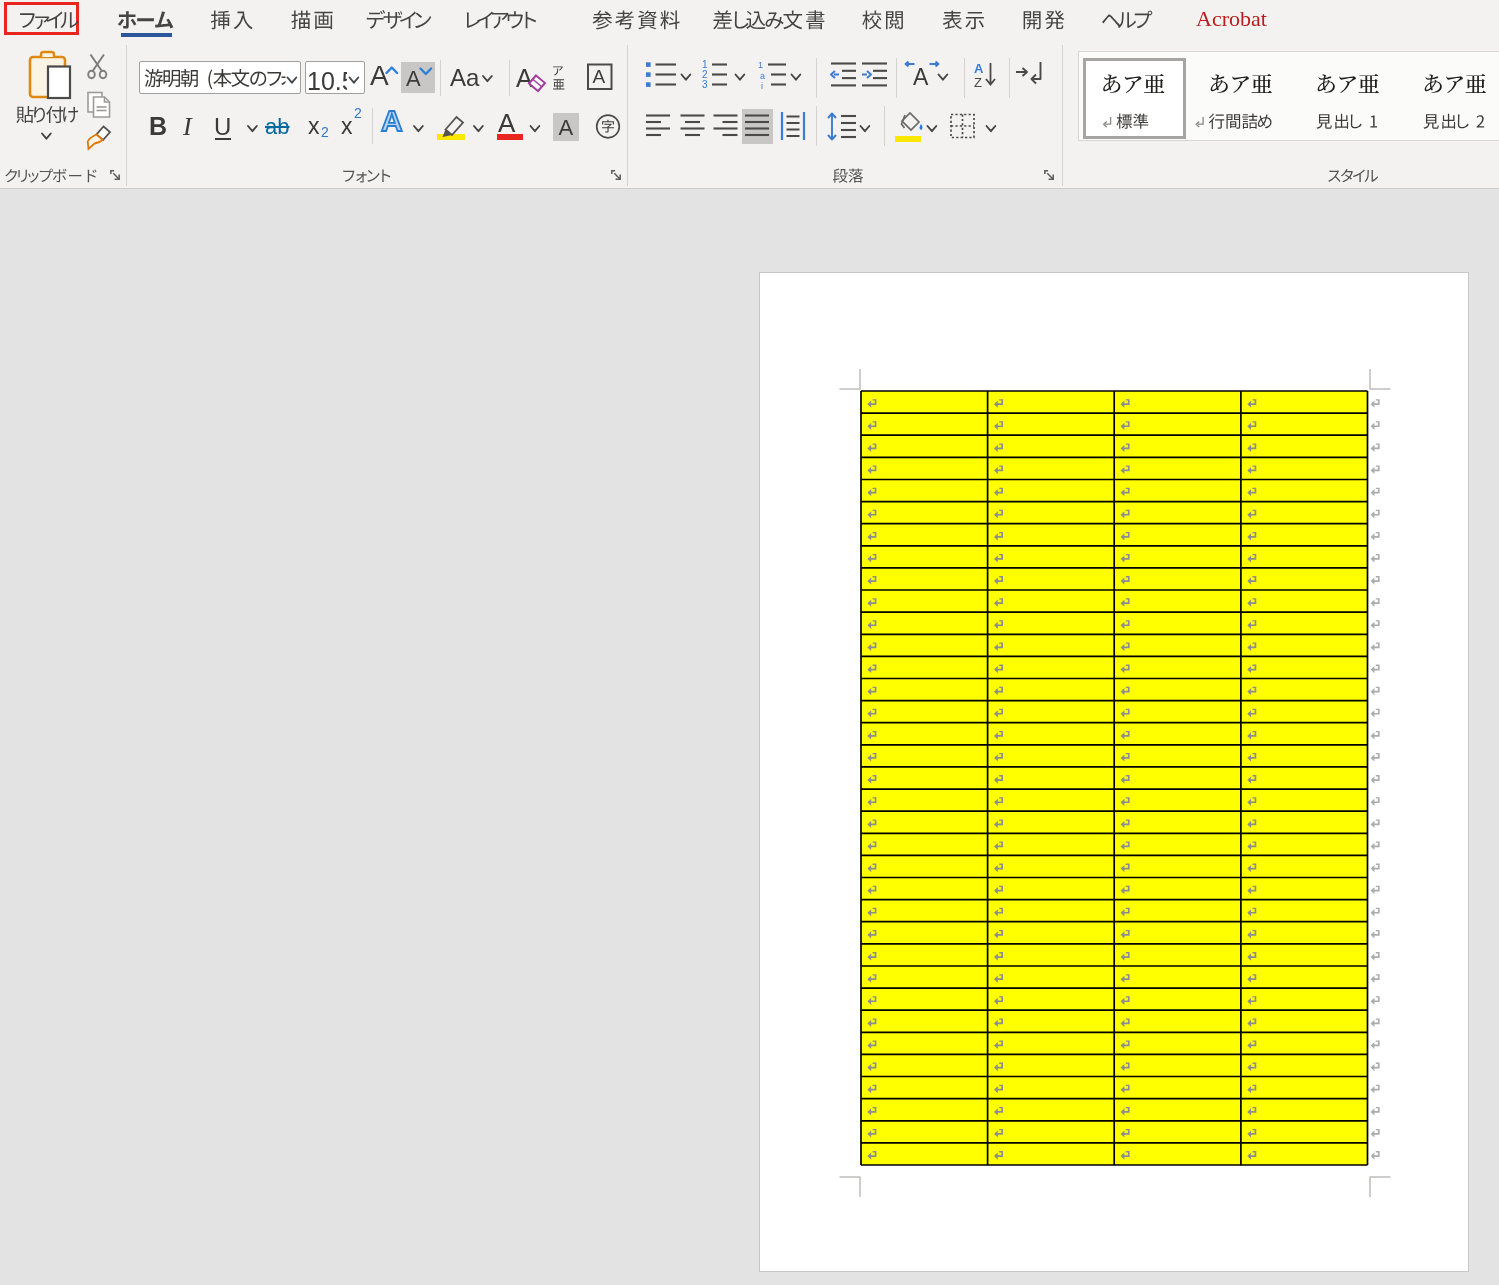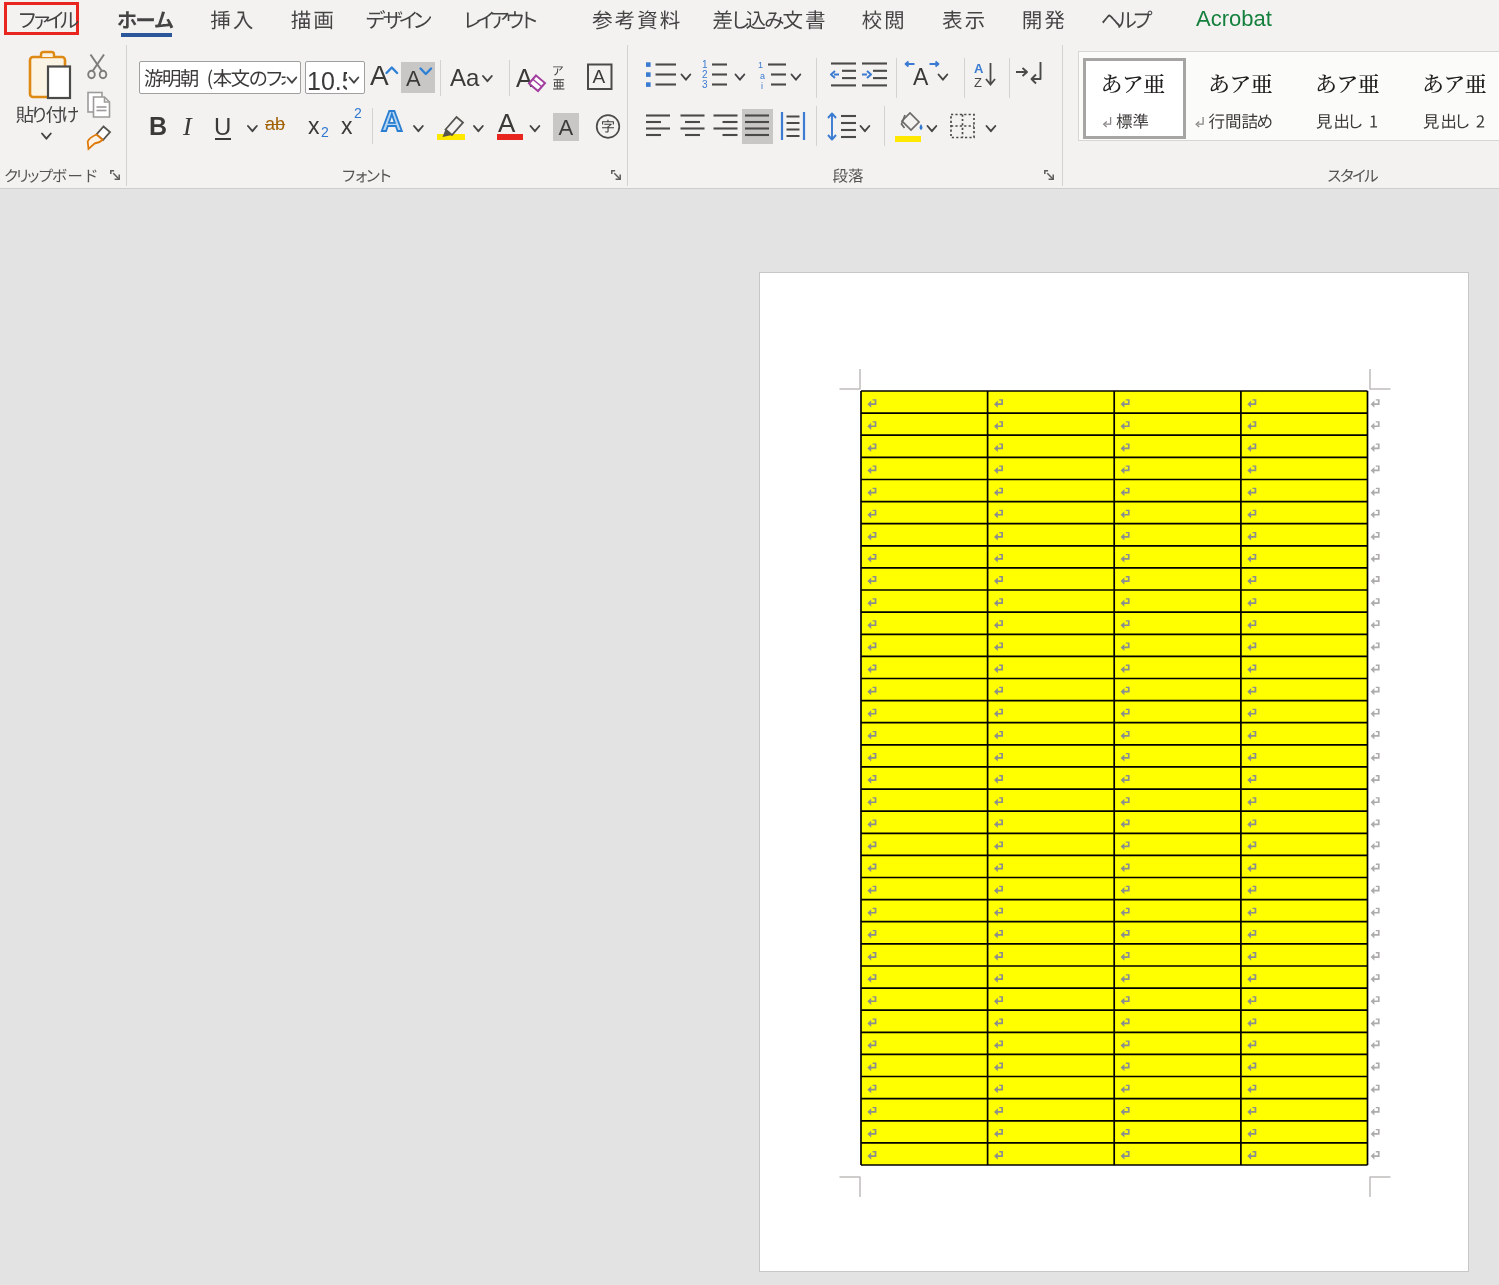--- a/index.html
+++ b/index.html
@@ -7,40 +7,40 @@
   background:#f3f2f1; border-bottom:1px solid #cfcdcb; }
 #shadow { position:absolute; left:0; top:190px; width:1499px; height:6px;
   background:linear-gradient(#dddcdb,#e4e3e3); }
 svg.overlay { position:absolute; left:0; top:0; z-index:50; }
 </style></head>
 <body>
 <div id="ribbon"></div>
 <div id="shadow"></div>
 <div style="position:absolute;left:0;top:189px;width:1499px;height:1096px;background:#e4e3e3;"></div>
 <div style="position:absolute;left:759px;top:272px;width:710px;height:1000px;background:#fff;border:1px solid #c8c7c6;"></div>
-<div style="position:absolute;left:1196px;top:6px;font-size:22px;color:#15803d;">Acrobat</div>
+<div style="position:absolute;left:1196px;top:6px;font-size:22px;color:#b91c1c;font-family:Liberation Serif, serif;">Acrobat</div>
 <div style="position:absolute;left:4px;top:2px;width:75px;height:33px;border:3px solid #e8251f;"></div>
 <div style="position:absolute;left:120.5px;top:32.5px;width:51.5px;height:4px;background:#2b579a;"></div>
 <div style="position:absolute;left:125.5px;top:45px;width:1px;height:141px;background:#d4d2d0;"></div>
 <div style="position:absolute;left:138.5px;top:61px;width:162px;height:33px;background:#fff;border:1.5px solid #a0a0a0;border-radius:2px;"></div>
 <div style="position:absolute;left:304.5px;top:61px;width:60.5px;height:33px;background:#fff;border:1.5px solid #a0a0a0;border-radius:2px;"></div>
 <div style="position:absolute;left:307px;top:67px;width:40px;height:23px;overflow:hidden;font-size:25px;color:#3b3a39;">10.5</div>
 <div style="position:absolute;left:370px;top:60px;font-size:28px;color:#3b3a39;">A</div>
 <div style="position:absolute;left:400.5px;top:61.5px;width:34px;height:31px;background:#c9c7c5;"></div>
 <div style="position:absolute;left:406px;top:66px;font-size:22px;color:#3b3a39;">A</div>
 <div style="position:absolute;left:440px;top:60px;width:1px;height:36px;background:#d4d2d0;"></div>
 <div style="position:absolute;left:450px;top:64px;font-size:24px;color:#3b3a39;">Aa</div>
 <div style="position:absolute;left:509px;top:60px;width:1px;height:36px;background:#d4d2d0;"></div>
 <div style="position:absolute;left:516px;top:64px;font-size:25px;color:#3b3a39;">A</div>
 <div style="position:absolute;left:592.5px;top:66px;font-size:19px;color:#3b3a39;">A</div>
 <div style="position:absolute;left:149px;top:112px;font-size:25px;font-weight:bold;color:#3b3a39;">B</div>
 <div style="position:absolute;left:183px;top:112px;font-family:'Liberation Serif',serif;font-style:italic;font-size:26px;color:#3b3a39;">I</div>
 <div style="position:absolute;left:214px;top:113px;font-size:24px;color:#3b3a39;">U</div>
 <div style="position:absolute;left:215px;top:138px;width:16px;height:2px;background:#3b3a39;"></div>
-<div style="position:absolute;left:265px;top:114px;font-size:18px;color:#a16207;text-decoration:line-through;">ab</div>
+<div style="position:absolute;left:265px;top:114px;font-size:22px;color:#0369a1;text-decoration:line-through;">ab</div>
 <div style="position:absolute;left:308px;top:113px;font-size:23px;color:#3b3a39;">x</div>
 <div style="position:absolute;left:321px;top:124px;font-size:14px;color:#2e77d0;">2</div>
 <div style="position:absolute;left:341px;top:113px;font-size:23px;color:#3b3a39;">x</div>
 <div style="position:absolute;left:354px;top:105px;font-size:14px;color:#2e77d0;">2</div>
 <div style="position:absolute;left:372px;top:108px;width:1px;height:36px;background:#d4d2d0;"></div>
 <div style="position:absolute;left:381px;top:104px;font-size:30px;font-weight:bold;color:#b5d5f0;-webkit-text-stroke:1.8px #2a7ed2;">A</div>
 <div style="position:absolute;left:436.5px;top:133.5px;width:28.5px;height:6px;background:#ffe800;"></div>
 <div style="position:absolute;left:498px;top:108px;font-size:26px;color:#3b3a39;">A</div>
 <div style="position:absolute;left:497px;top:133.5px;width:26px;height:6px;background:#e8251f;"></div>
 <div style="position:absolute;left:553px;top:112.5px;width:26px;height:28px;background:#c9c7c5;"></div>

